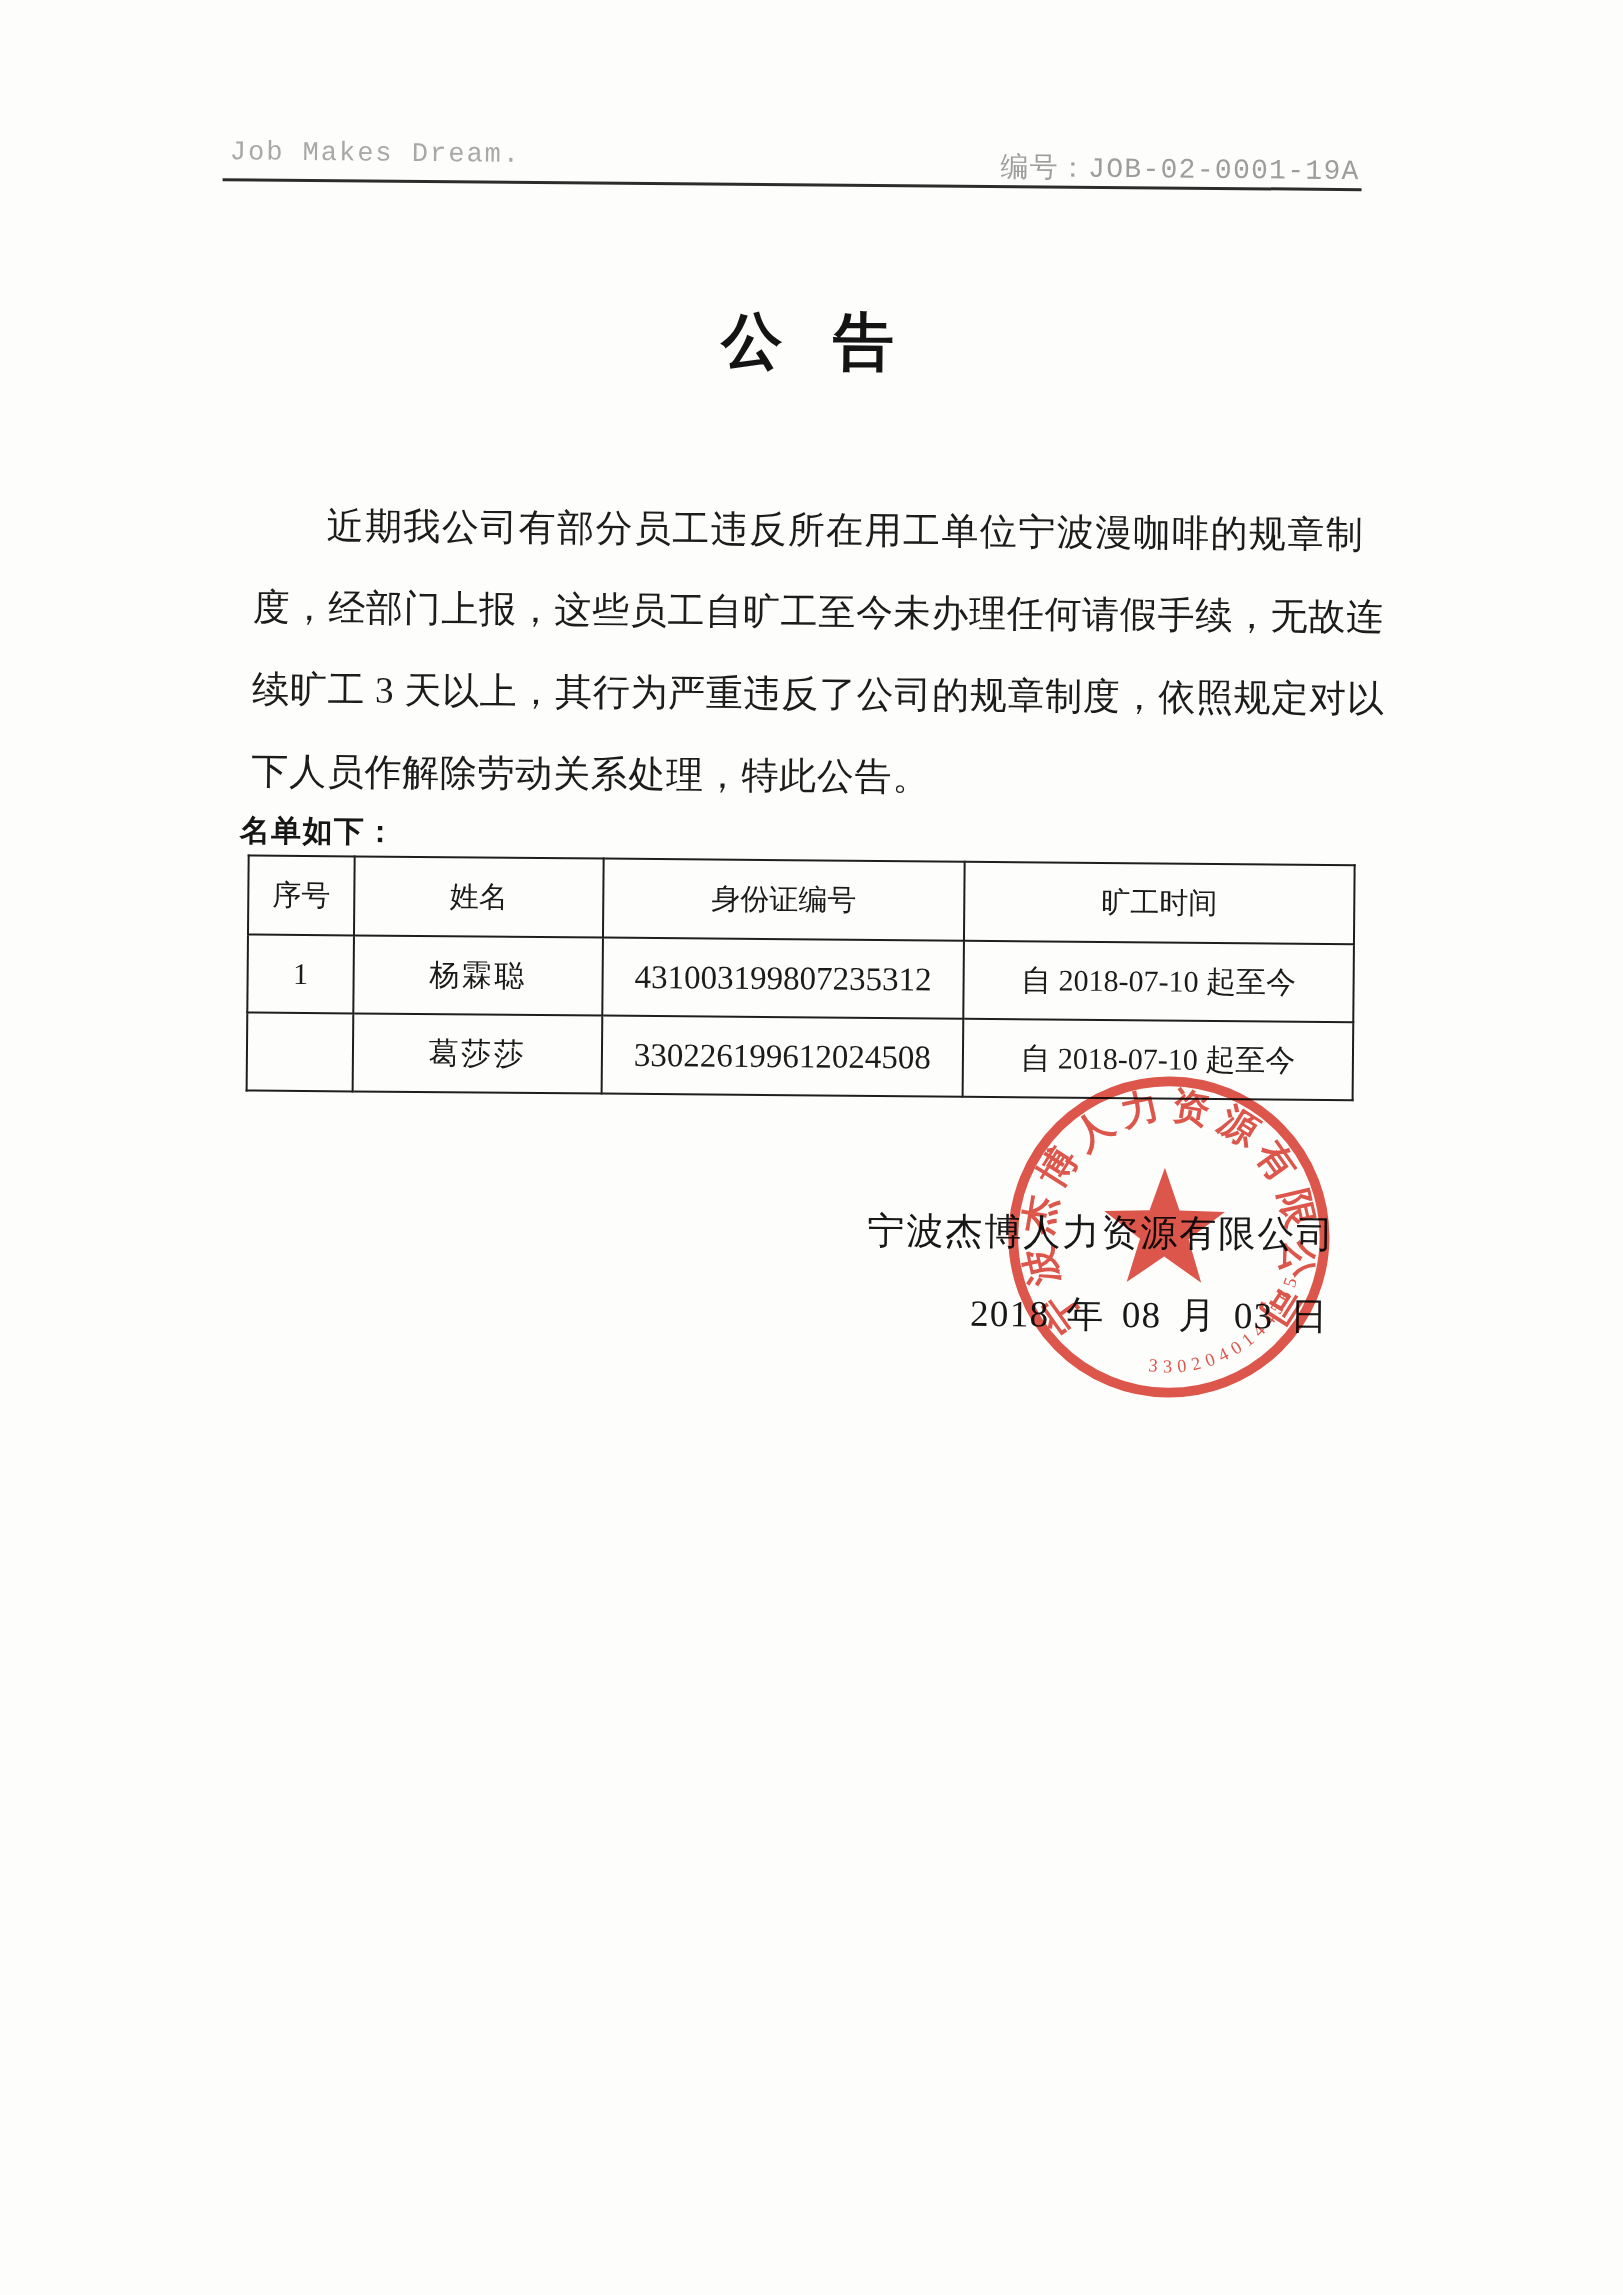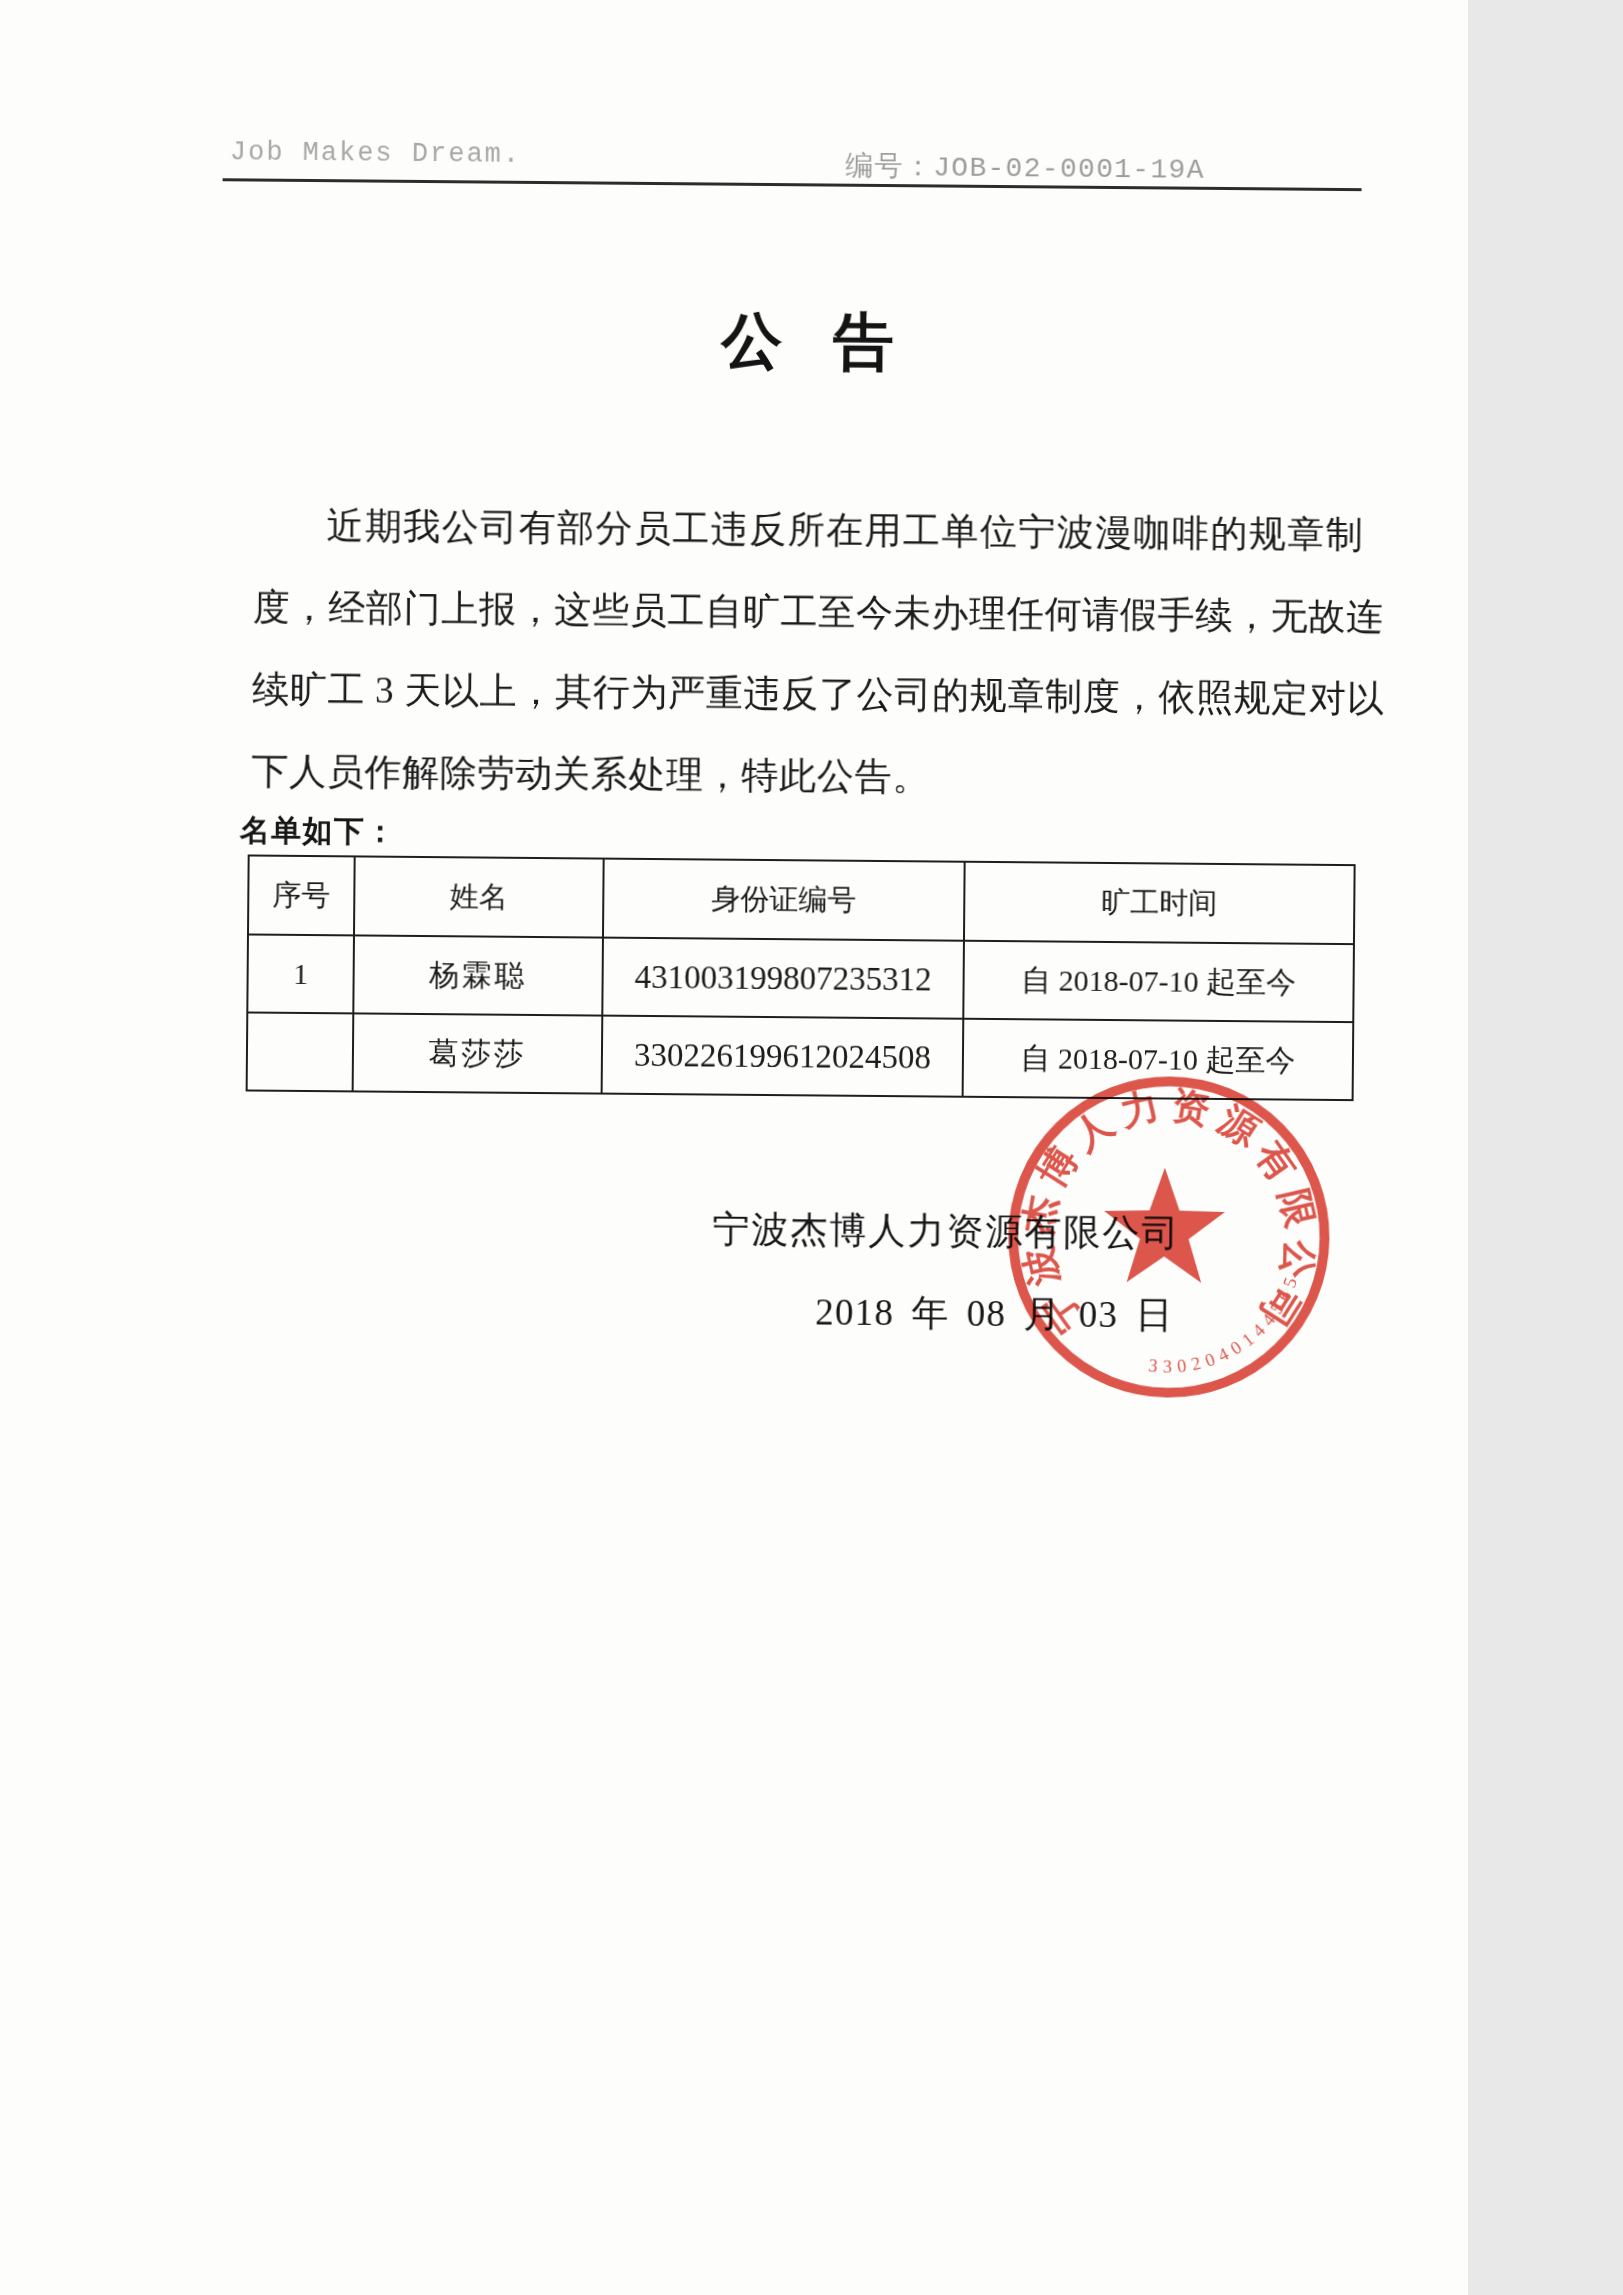--- a/index.html
+++ b/index.html
@@ -1,17 +1,17 @@
 <!DOCTYPE html>
 <html style="font-size:10.5px"><head>
 <meta charset="utf-8">
 <style>
   html,body{margin:0;padding:0;background:#e8e8e8;}
   .page{
-    position:relative;width:1468px;height:2295px;background:#fdfdfc;
+    position:relative;width:1623px;height:2295px;background:#fdfdfc;
     overflow:hidden;font-family:"Liberation Serif","DejaVu Serif",serif;color:#1f1f1f;
   }
   .content{position:absolute;left:0;top:0;width:100%;height:100%;
     transform:rotate(0.5deg);transform-origin:196px 131px;}
 
   
   .header-slogan{
     position:absolute;left:230px;top:137px;
     font-family:"Liberation Mono","DejaVu Sans Mono",monospace;
     font-size:27px;letter-spacing:2px;color:#a8a8a8;

